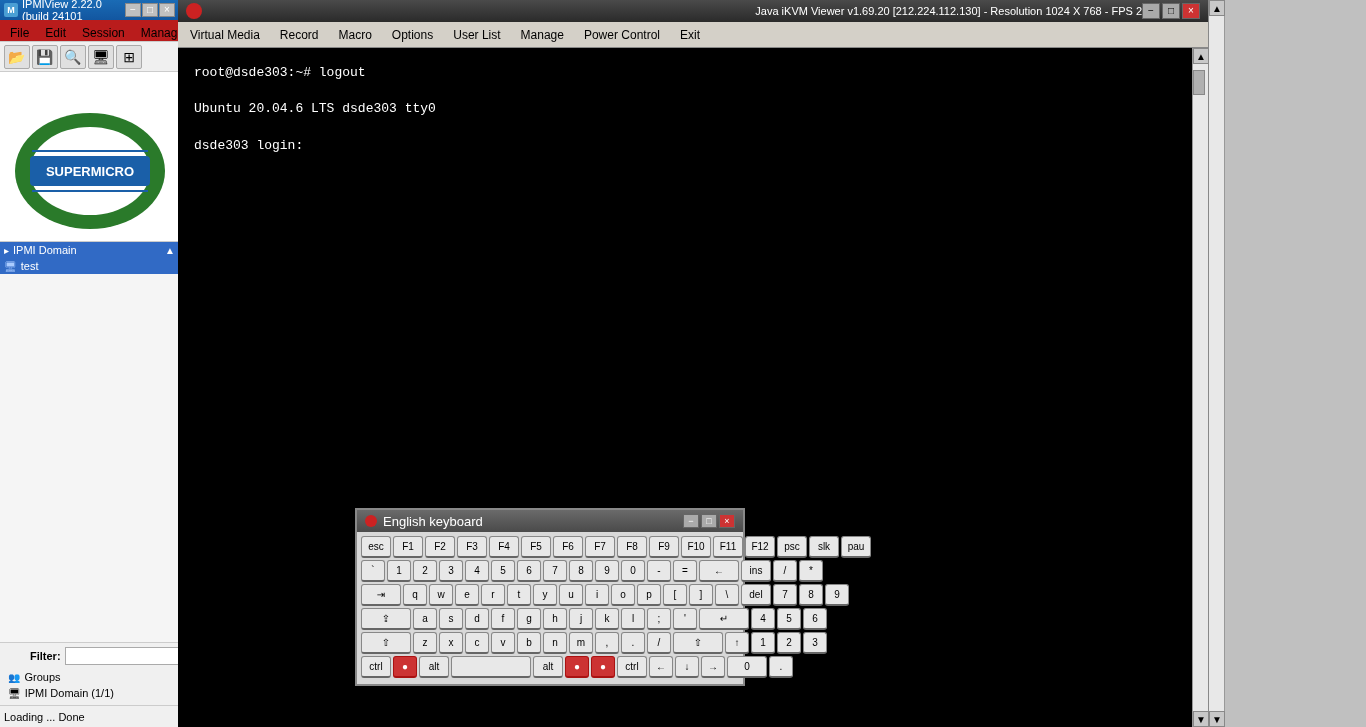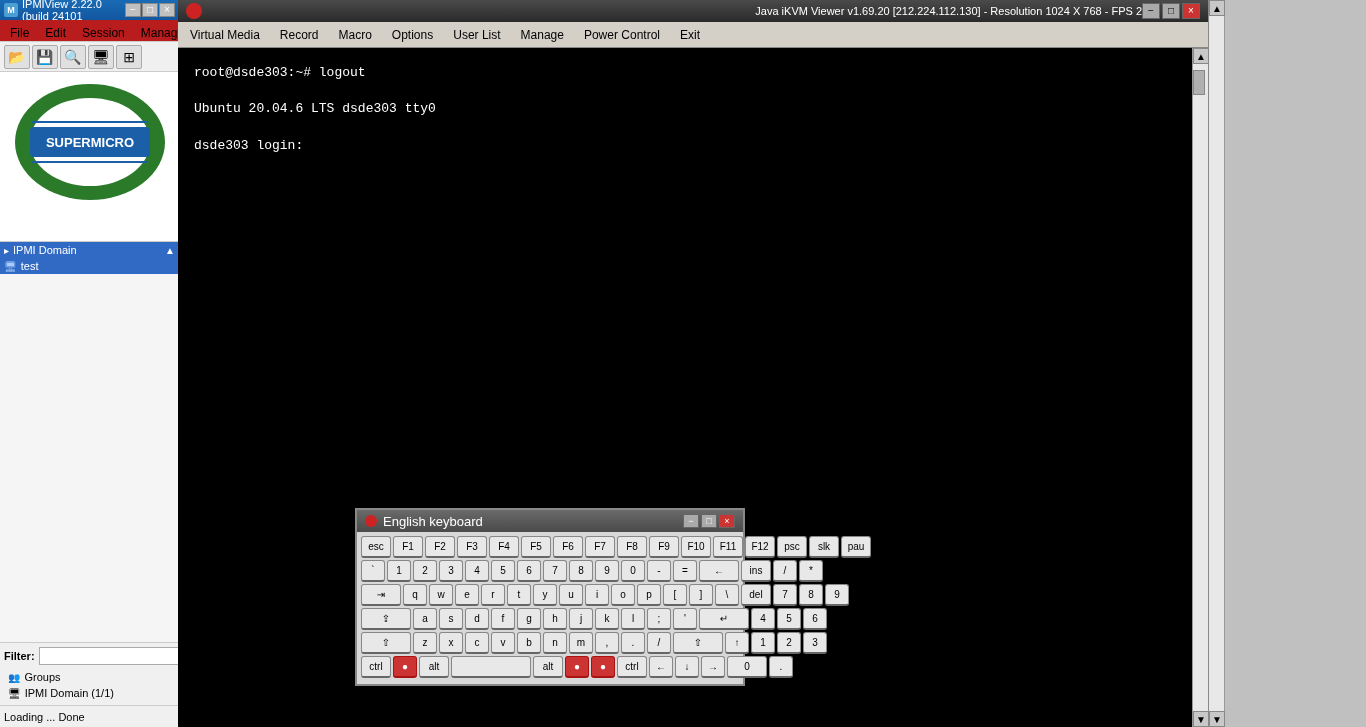--- a/index.html
+++ b/index.html
@@ -17,31 +17,31 @@
 
     
     .menu-bar { background: #b91c1c; border-bottom: 1px solid #ccc; display: flex; align-items: flex-start; height: 22px; padding: 4px 2px; }
     .menu-item { padding: 2px 8px; font-size: 12px; cursor: pointer; color: #000; }
 
     
     .toolbar { background: #f0f0f0; border-bottom: 1px solid #ccc; display: flex; align-items: center; height: 30px; padding: 2px 4px; gap: 2px; }
     .toolbar-btn { width: 26px; height: 24px; background: #e0e0e0; border: 1px solid #aaa; border-radius: 2px; display: flex; align-items: center; justify-content: center; cursor: pointer; font-size: 14px; }
 
     
-    .logo-area { height: 170px; background: white; display: flex; align-items: flex-start; justify-content: center; border-bottom: 1px solid #ccc; overflow: hidden; padding: 5px; }
+    .logo-area { height: 170px; background: white; display: flex; align-items: flex-end; justify-content: center; border-bottom: 1px solid #ccc; overflow: hidden; padding: 5px; }
 
     
     .tree-area { flex: 1; background: #f5f5f5; overflow: hidden; }
     .tree-header { background: #316ac5; color: white; padding: 2px 4px; font-size: 11px; display: flex; align-items: center; gap: 4px; }
     .tree-item { padding: 2px 4px; font-size: 11px; display: flex; align-items: center; gap: 4px; background: #316ac5; color: white; }
 
     
     .filter-area { padding: 4px; background: #f0f0f0; border-top: 1px solid #ccc; }
     .filter-row { display: flex; align-items: center; gap: 4px; margin-bottom: 4px; }
-    .filter-label { font-size: 11px; font-weight: bold; }
+    .filter-label { font-size: 11px; font-weight: bold; margin-left: 26px; }
     .filter-input { flex: 1; height: 18px; border: 1px solid #aaa; font-size: 11px; }
     .groups-item { display: flex; align-items: center; gap: 4px; padding: 2px 4px; font-size: 11px; }
     .domain-item { display: flex; align-items: center; gap: 4px; padding: 2px 4px; font-size: 11px; }
 
     
     .status-bar { background: #f0f0f0; border-top: 1px solid #ccc; padding: 2px 4px; font-size: 11px; height: 22px; display: flex; align-items: center; }
 
     
     .kvm-window { position: absolute; top: 0; left: 178px; width: 1030px; height: 727px; background: #c0c0c0; }
     .kvm-title { background: linear-gradient(to bottom, #4a4a4a, #2a2a2a); color: white; padding: 2px 8px; font-size: 11px; display: flex; align-items: center; height: 22px; }

